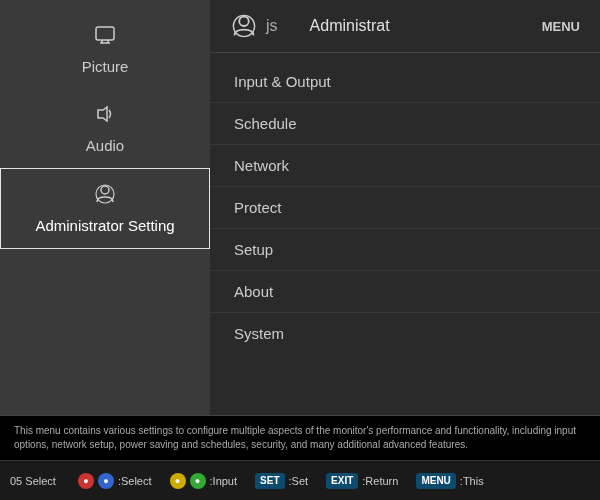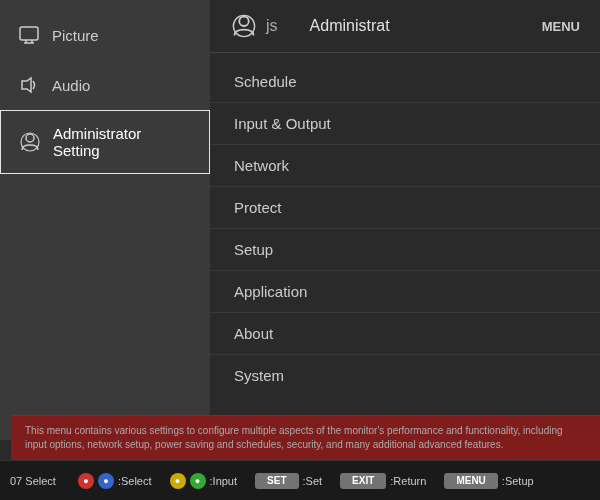--- a/index.html
+++ b/index.html
@@ -30,20 +30,21 @@
     }
 
     .sidebar-item {
       display: flex;
       align-items: center;
       gap: 12px;
       padding: 14px 18px;
       cursor: pointer;
       font-size: 15px;
       color: #cccccc;
+      flex-direction: column;
     }
 
     .sidebar-item.active {
       border: 1px solid #e5e5e5;
       color: #ffffff;
       background: #3a3a3a;
     }
 
     .sidebar-icon {
       width: 22px;
@@ -94,23 +95,23 @@
     }
 
     .menu-item:last-child {
       border-bottom: none;
     }
 
     
     .info-bar {
       position: absolute;
       bottom: 40px;
-      left: 11px;
+      left: 0;
       right: 0;
-      background: #7f1d1d;
+      background: #000000;
       padding: 8px 14px;
       font-size: 10px;
       color: #aaaaaa;
       line-height: 1.4;
       border-top: 1px solid #444;
     }
 
     
     .controls-bar {
       position: absolute;
@@ -131,24 +132,24 @@
       align-items: center;
       gap: 4px;
       font-size: 11px;
       color: #cccccc;
     }
 
     .control-btn {
       display: inline-flex;
       align-items: center;
       justify-content: center;
-      background: #737373;
+      background: #0c4a6e;
       color: #fff;
       border-radius: 3px;
-      padding: 2px 12px;
+      padding: 2px 5px;
       font-size: 10px;
       font-weight: bold;
       min-width: 22px;
       height: 16px;
     }
 
     .circle-btn {
       display: inline-flex;
       align-items: center;
       justify-content: center;
@@ -226,39 +227,38 @@
           <circle cx="11" cy="11" r="9" stroke="#cccccc" stroke-width="1.2" fill="none"></circle>
         </svg>
       </div>
       <span style="font-size:16px;color:#aaa;">js</span>
       <span style="flex:1;font-size:16px;color:#e0e0e0;margin-left:24px;">Administrat</span>
       <span style="font-size:13px;color:#cccccc;font-weight:bold;cursor:pointer;">MENU</span>
     </div>
 
     <div class="menu-list">
 
-    <div class="menu-item">Schedule</div>
-        <div class="menu-item">Input &amp; Output</div>
+    <div class="menu-item">Input &amp; Output</div>
+        <div class="menu-item">Schedule</div>
         <div class="menu-item">Network</div>
         <div class="menu-item">Protect</div>
         <div class="menu-item">Setup</div>
-        <div class="menu-item">Application</div>
         <div class="menu-item">About</div>
         <div class="menu-item">System</div>
       </div>
 
   </div>
 </div>
 
 <div class="info-bar">
   <span>This menu contains various settings to configure multiple aspects of the monitor's performance and functionality, including input options, network setup, power saving and schedules, security, and many additional advanced features.</span>
 </div>
 
 <div class="controls-bar">
-  <span style="font-size:11px;color:#ccc;margin-right:4px;">07 Select</span>
+  <span style="font-size:11px;color:#ccc;margin-right:4px;">05 Select</span>
 
   <div class="control-item">
     <span class="circle-btn red">●</span>
     <span class="circle-btn blue">●</span>
     <span style="font-size:11px;color:#ccc;">:Select</span>
   </div>
 
   <div class="control-item">
     <span class="circle-btn yellow">●</span>
     <span class="circle-btn green">●</span>
@@ -270,15 +270,15 @@
     <span style="font-size:11px;color:#ccc;">:Set</span>
   </div>
 
   <div class="control-item">
     <span class="control-btn">EXIT</span>
     <span style="font-size:11px;color:#ccc;text-align:right;">:Return</span>
   </div>
 
   <div class="control-item">
     <span class="control-btn">MENU</span>
-    <span style="font-size:11px;color:#ccc;">:Setup</span>
+    <span style="font-size:11px;color:#ccc;">:This</span>
   </div>
 </div>
 
 </body></html>

